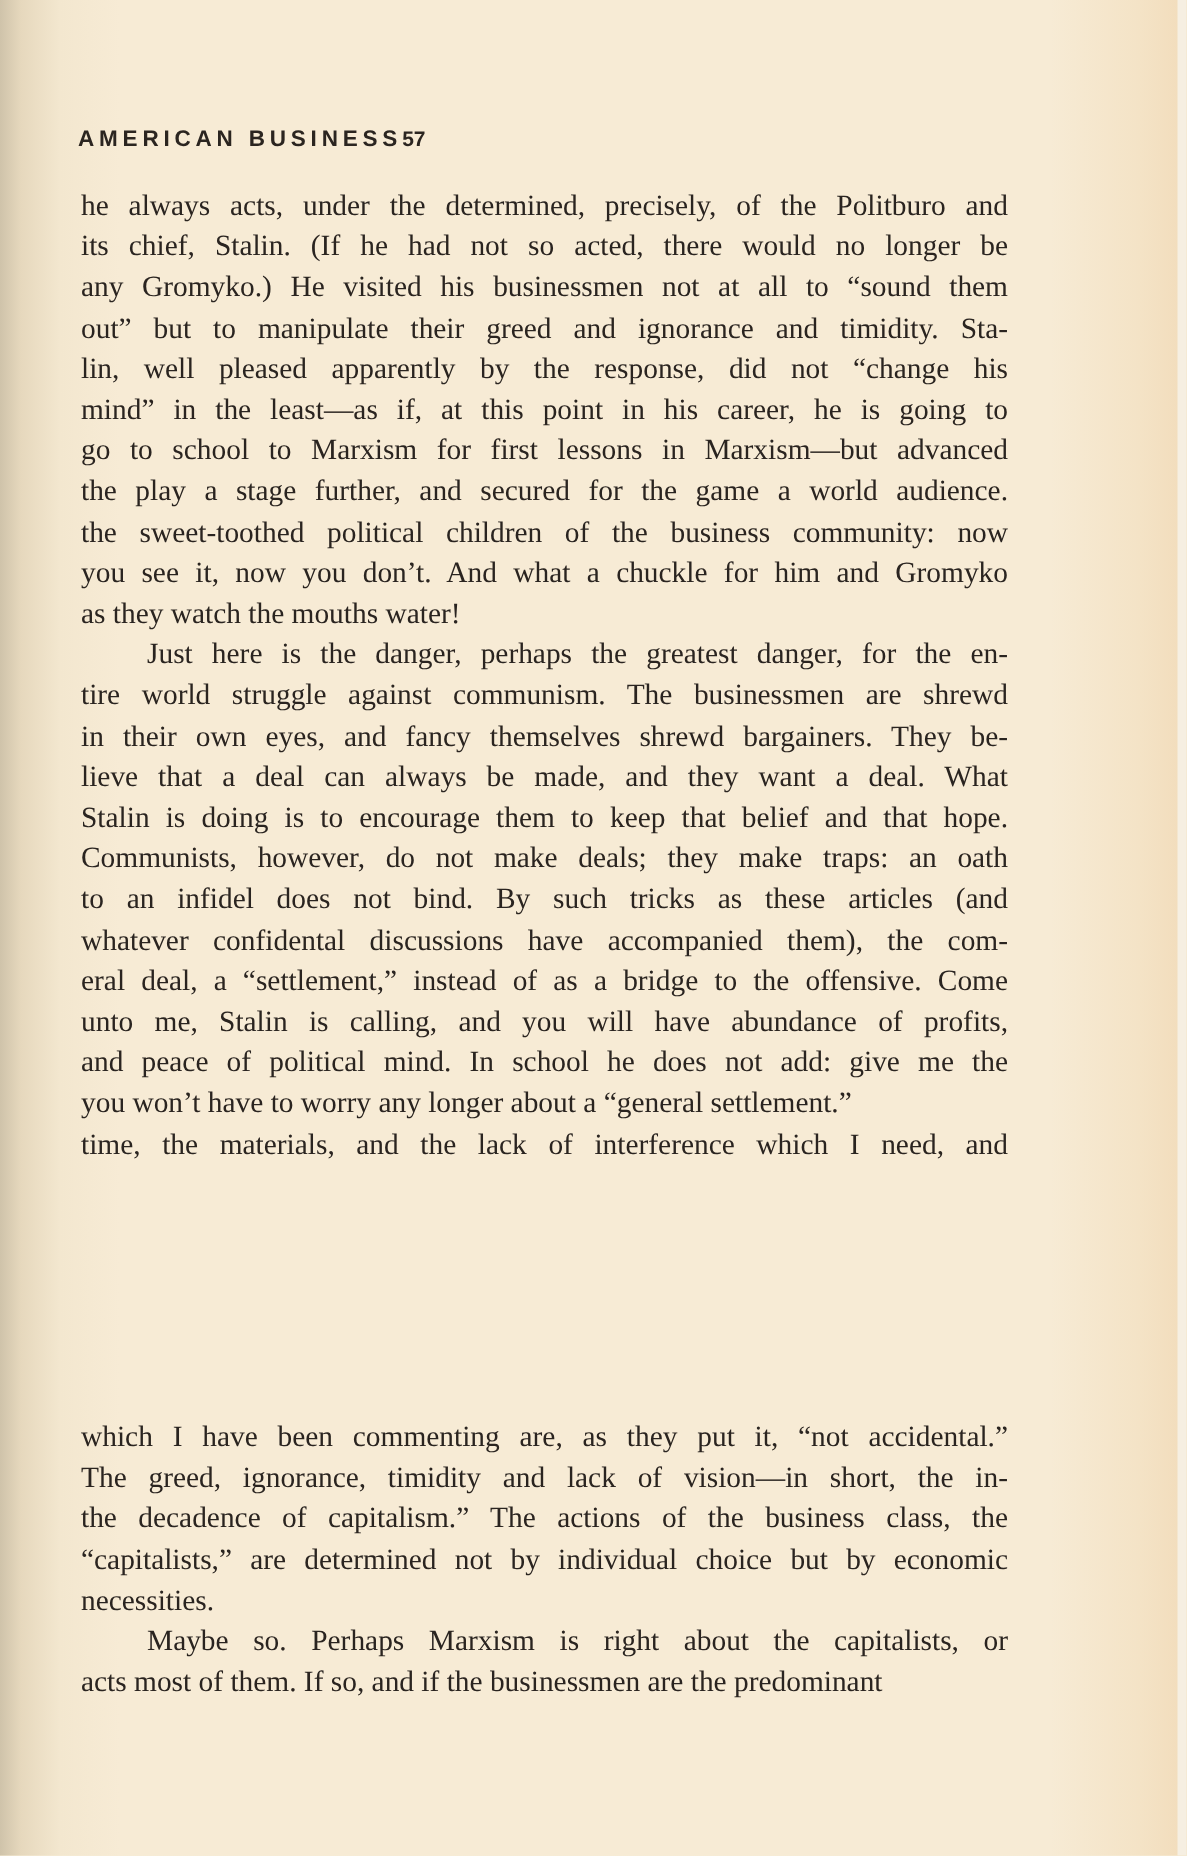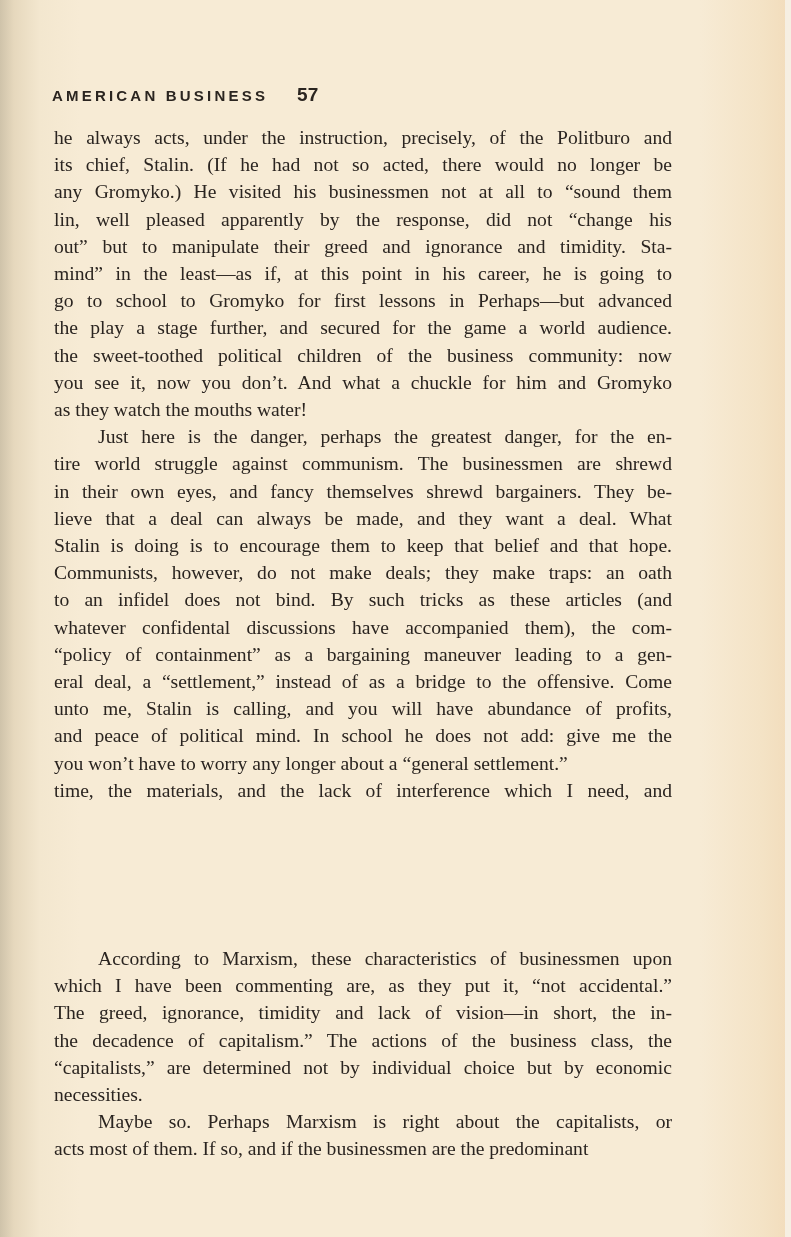--- a/index.html
+++ b/index.html
@@ -21,21 +21,21 @@
     position: absolute; left: 52px; right: 120px; top: 84px;
     display: flex; align-items: baseline;
     color: #2b2520;
   }
   .running-head {
     font-family: "Liberation Sans", "DejaVu Sans", sans-serif;
     font-size: 15px; font-weight: bold; letter-spacing: 3.2px;
   }
   .folio {
     font-family: "Liberation Sans", "DejaVu Sans", sans-serif;
-    font-size: 19px; font-weight: bold; margin-left: 29px;
+    font-size: 14px; font-weight: bold;
   }
   .text {
     position: absolute; left: 54px; width: 618px;
     color: #2a2420; font-size: 19.6px; line-height: 27.2px;
     text-align: justify;
   }
   .text p { margin: 0; }
   .line { display: block; text-align: justify; text-align-last: justify; white-space: nowrap; }
   .line.last { text-align-last: left; }
   .indent { text-indent: 44px; }
@@ -46,52 +46,50 @@
 <body>
 
 <div class="page">
   <div class="header">
     <span class="running-head">AMERICAN BUSINESS</span>
     <span class="folio">57</span>
   </div>
 
   <div class="text" id="block1">
       <p>
-        <span class="line">he always acts, under the instruction, precisely, of the Politburo and</span>
+        <span class="line">he always acts, under the determined, precisely, of the Politburo and</span>
         <span class="line">its chief, Stalin. (If he had not so acted, there would no longer be</span>
         <span class="line">any Gromyko.) He visited his businessmen not at all to “sound them</span>
+        <span class="line">out” but to manipulate their greed and ignorance and timidity. Sta-</span>
         <span class="line">lin, well pleased apparently by the response, did not “change his</span>
-        <span class="line">out” but to manipulate their greed and ignorance and timidity. Sta-</span>
         <span class="line">mind” in the least—as if, at this point in his career, he is going to</span>
-        <span class="line">go to school to Gromyko for first lessons in Perhaps—but advanced</span>
+        <span class="line">go to school to Marxism for first lessons in Marxism—but advanced</span>
         <span class="line">the play a stage further, and secured for the game a world audience.</span>
         <span class="line">the sweet-toothed political children of the business community: now</span>
         <span class="line">you see it, now you don’t. And what a chuckle for him and Gromyko</span>
         <span class="line last">as they watch the mouths water!</span>
       </p>
       <p>
         <span class="line indent">Just here is the danger, perhaps the greatest danger, for the en-</span>
         <span class="line">tire world struggle against communism. The businessmen are shrewd</span>
         <span class="line">in their own eyes, and fancy themselves shrewd bargainers. They be-</span>
         <span class="line">lieve that a deal can always be made, and they want a deal. What</span>
         <span class="line">Stalin is doing is to encourage them to keep that belief and that hope.</span>
         <span class="line">Communists, however, do not make deals; they make traps: an oath</span>
         <span class="line">to an infidel does not bind. By such tricks as these articles (and</span>
         <span class="line">whatever confidental discussions have accompanied them), the com-</span>
-        <span class="line">“policy of containment” as a bargaining maneuver leading to a gen-</span>
         <span class="line">eral deal, a “settlement,” instead of as a bridge to the offensive. Come</span>
         <span class="line">unto me, Stalin is calling, and you will have abundance of profits,</span>
         <span class="line">and peace of political mind. In school he does not add: give me the</span>
         <span class="line last">you won’t have to worry any longer about a “general settlement.”</span>
         <span class="line">time, the materials, and the lack of interference which I need, and</span>
       </p>
     </div>
   <div class="text" id="block2">
       <p>
-        <span class="line indent">According to Marxism, these characteristics of businessmen upon</span>
         <span class="line">which I have been commenting are, as they put it, “not accidental.”</span>
         <span class="line">The greed, ignorance, timidity and lack of vision—in short, the in-</span>
         <span class="line">the decadence of capitalism.” The actions of the business class, the</span>
         <span class="line">“capitalists,” are determined not by individual choice but by economic</span>
         <span class="line last">necessities.</span>
       </p>
       <p>
         <span class="line indent">Maybe so. Perhaps Marxism is right about the capitalists, or</span>
         <span class="line last">acts most of them. If so, and if the businessmen are the predominant</span>
       </p>

